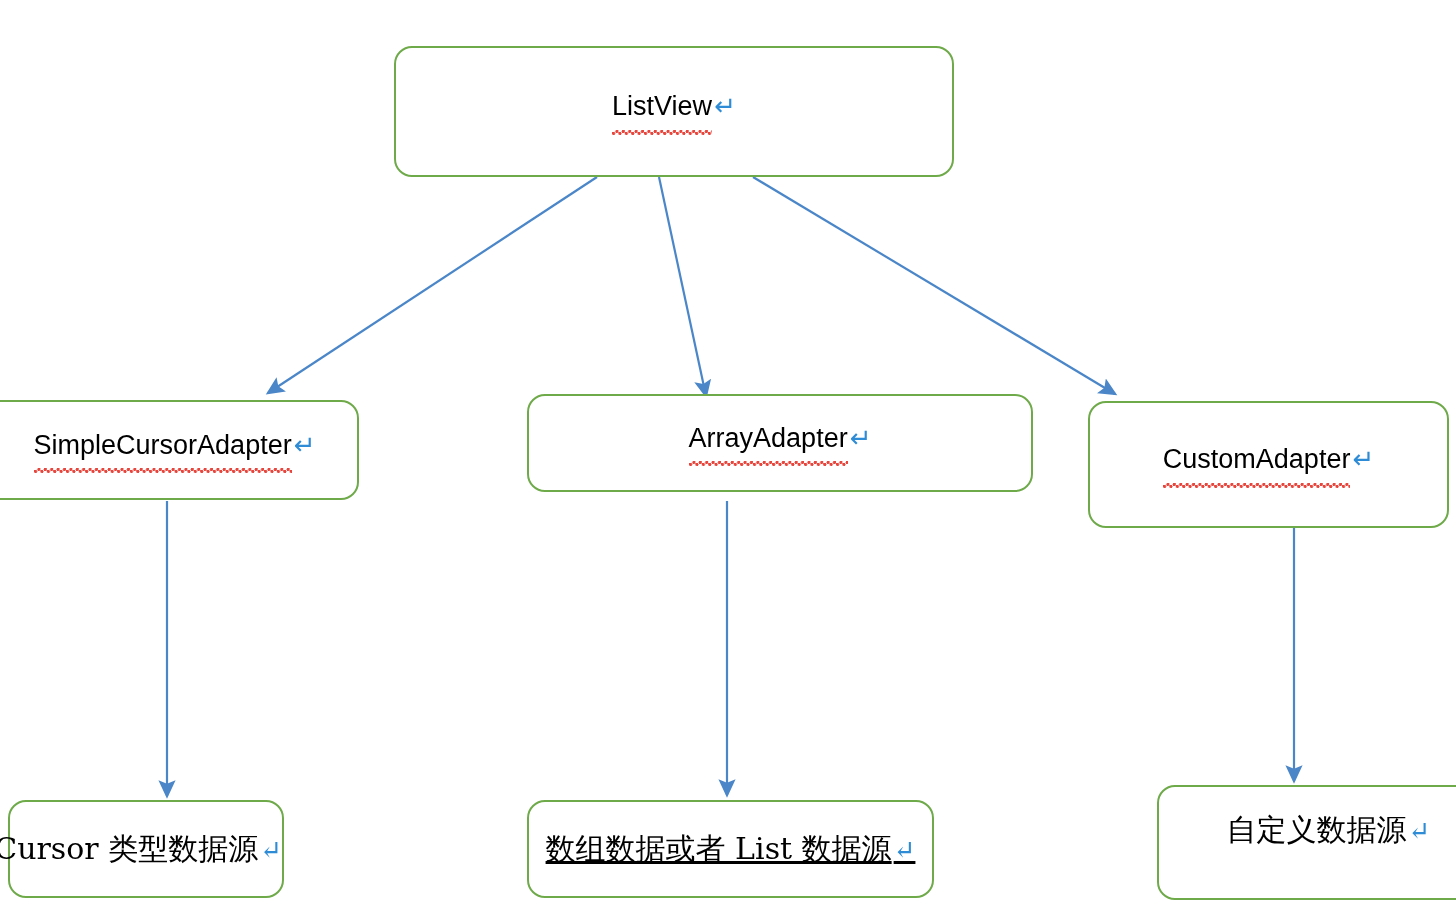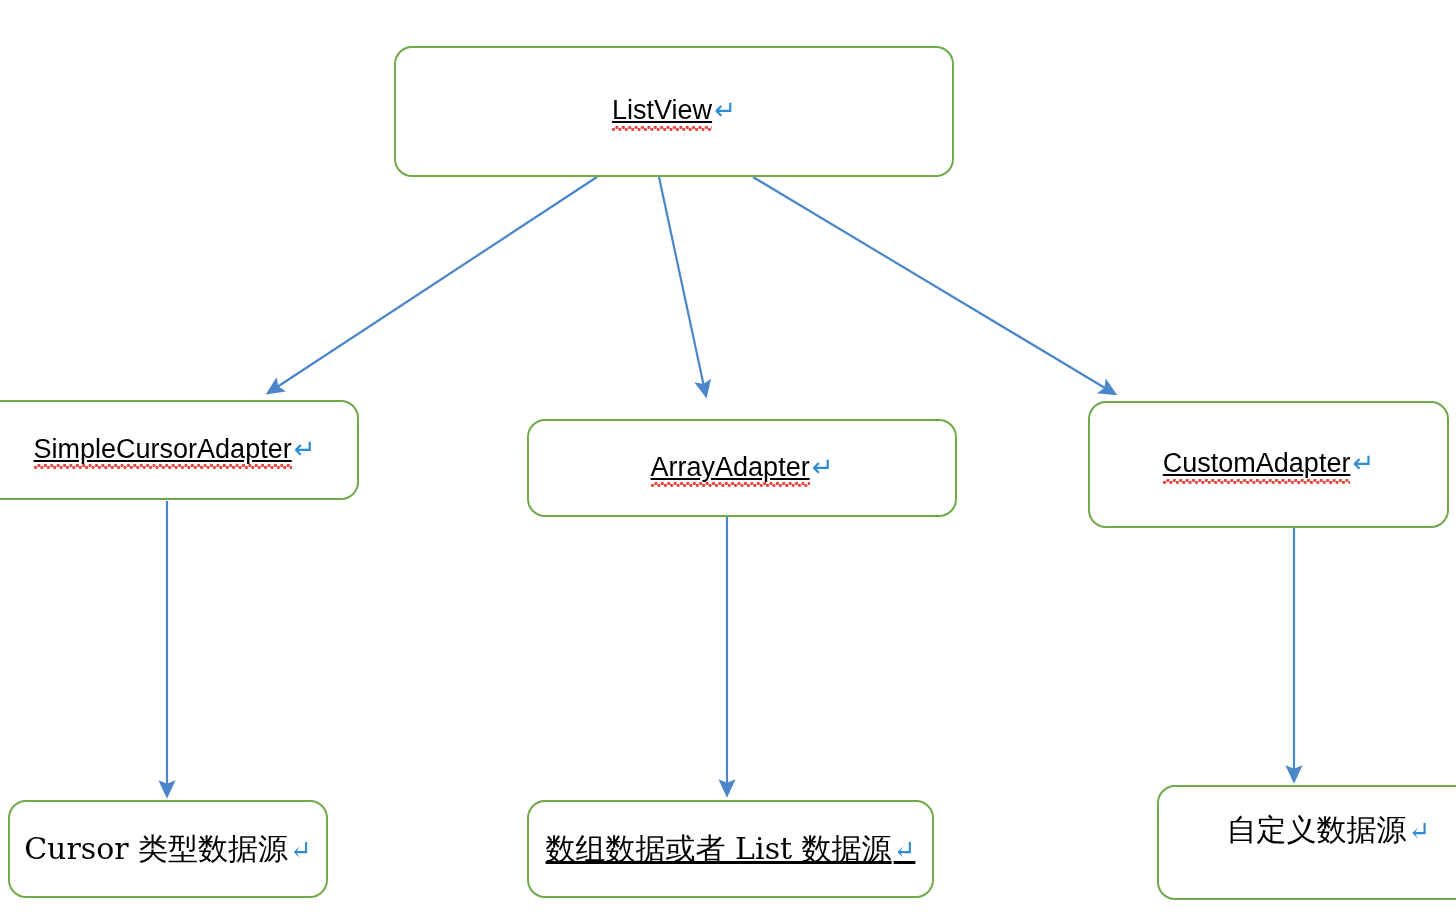--- a/index.html
+++ b/index.html
@@ -34,22 +34,21 @@
     color: #000000;
     line-height: 1.15;
     white-space: nowrap;
     position: relative;
     display: inline-block;
   }
   
   .squiggle > .squiggle-text {
     position: relative;
     display: inline-block;
-    padding-bottom: 1px;
-    text-decoration: underline;
+    padding-bottom: 9px;
   }
   .squiggle > .squiggle-text::after {
     content: "";
     position: absolute;
     left: 0;
     right: 0;
     bottom: -3px;
     height: 5px;
     background-image:
       radial-gradient(circle at 1.6px 3.4px, #e8453c 1.5px, rgba(232,69,60,0) 1.7px),
@@ -107,33 +106,33 @@
       <span class="squiggle-text">ListView</span><span class="pilcrow">↵</span>
     </span>
   </div>
 
   <div class="node" style="left:-26px; top:400px; width:385px; height:100px;">
     <span class="node-label squiggle" style="margin-left:16px;">
       <span class="squiggle-text">SimpleCursorAdapter</span><span class="pilcrow">↵</span>
     </span>
   </div>
 
-  <div class="node" style="left:527px; top:419px; width:430px; height:98px;justify-content:center;">
+  <div class="node" style="left:527px; top:394px; width:506px; height:98px;justify-content:center;">
     <span class="node-label squiggle">
       <span class="squiggle-text">ArrayAdapter</span><span class="pilcrow">↵</span>
     </span>
   </div>
 
   <div class="node" style="left:1088px; top:401px; width:361px; height:127px;">
     <span class="node-label squiggle">
       <span class="squiggle-text">CustomAdapter</span><span class="pilcrow">↵</span>
     </span>
   </div>
 
-  <div class="node" style="left:8px; top:800px; width:320px; height:98px;">
+  <div class="node" style="left:8px; top:800px; width:276px; height:98px;justify-content:flex-end;">
     <span class="node-label cjk-label">
       <span>Cursor 类型数据源</span><span class="pilcrow">↵</span>
     </span>
   </div>
 
   <div class="node" style="left:527px; top:800px; width:407px; height:98px;text-decoration:underline;">
     <span class="node-label cjk-label">
       <span>数组数据或者 List 数据源</span><span class="pilcrow">↵</span>
     </span>
   </div>

